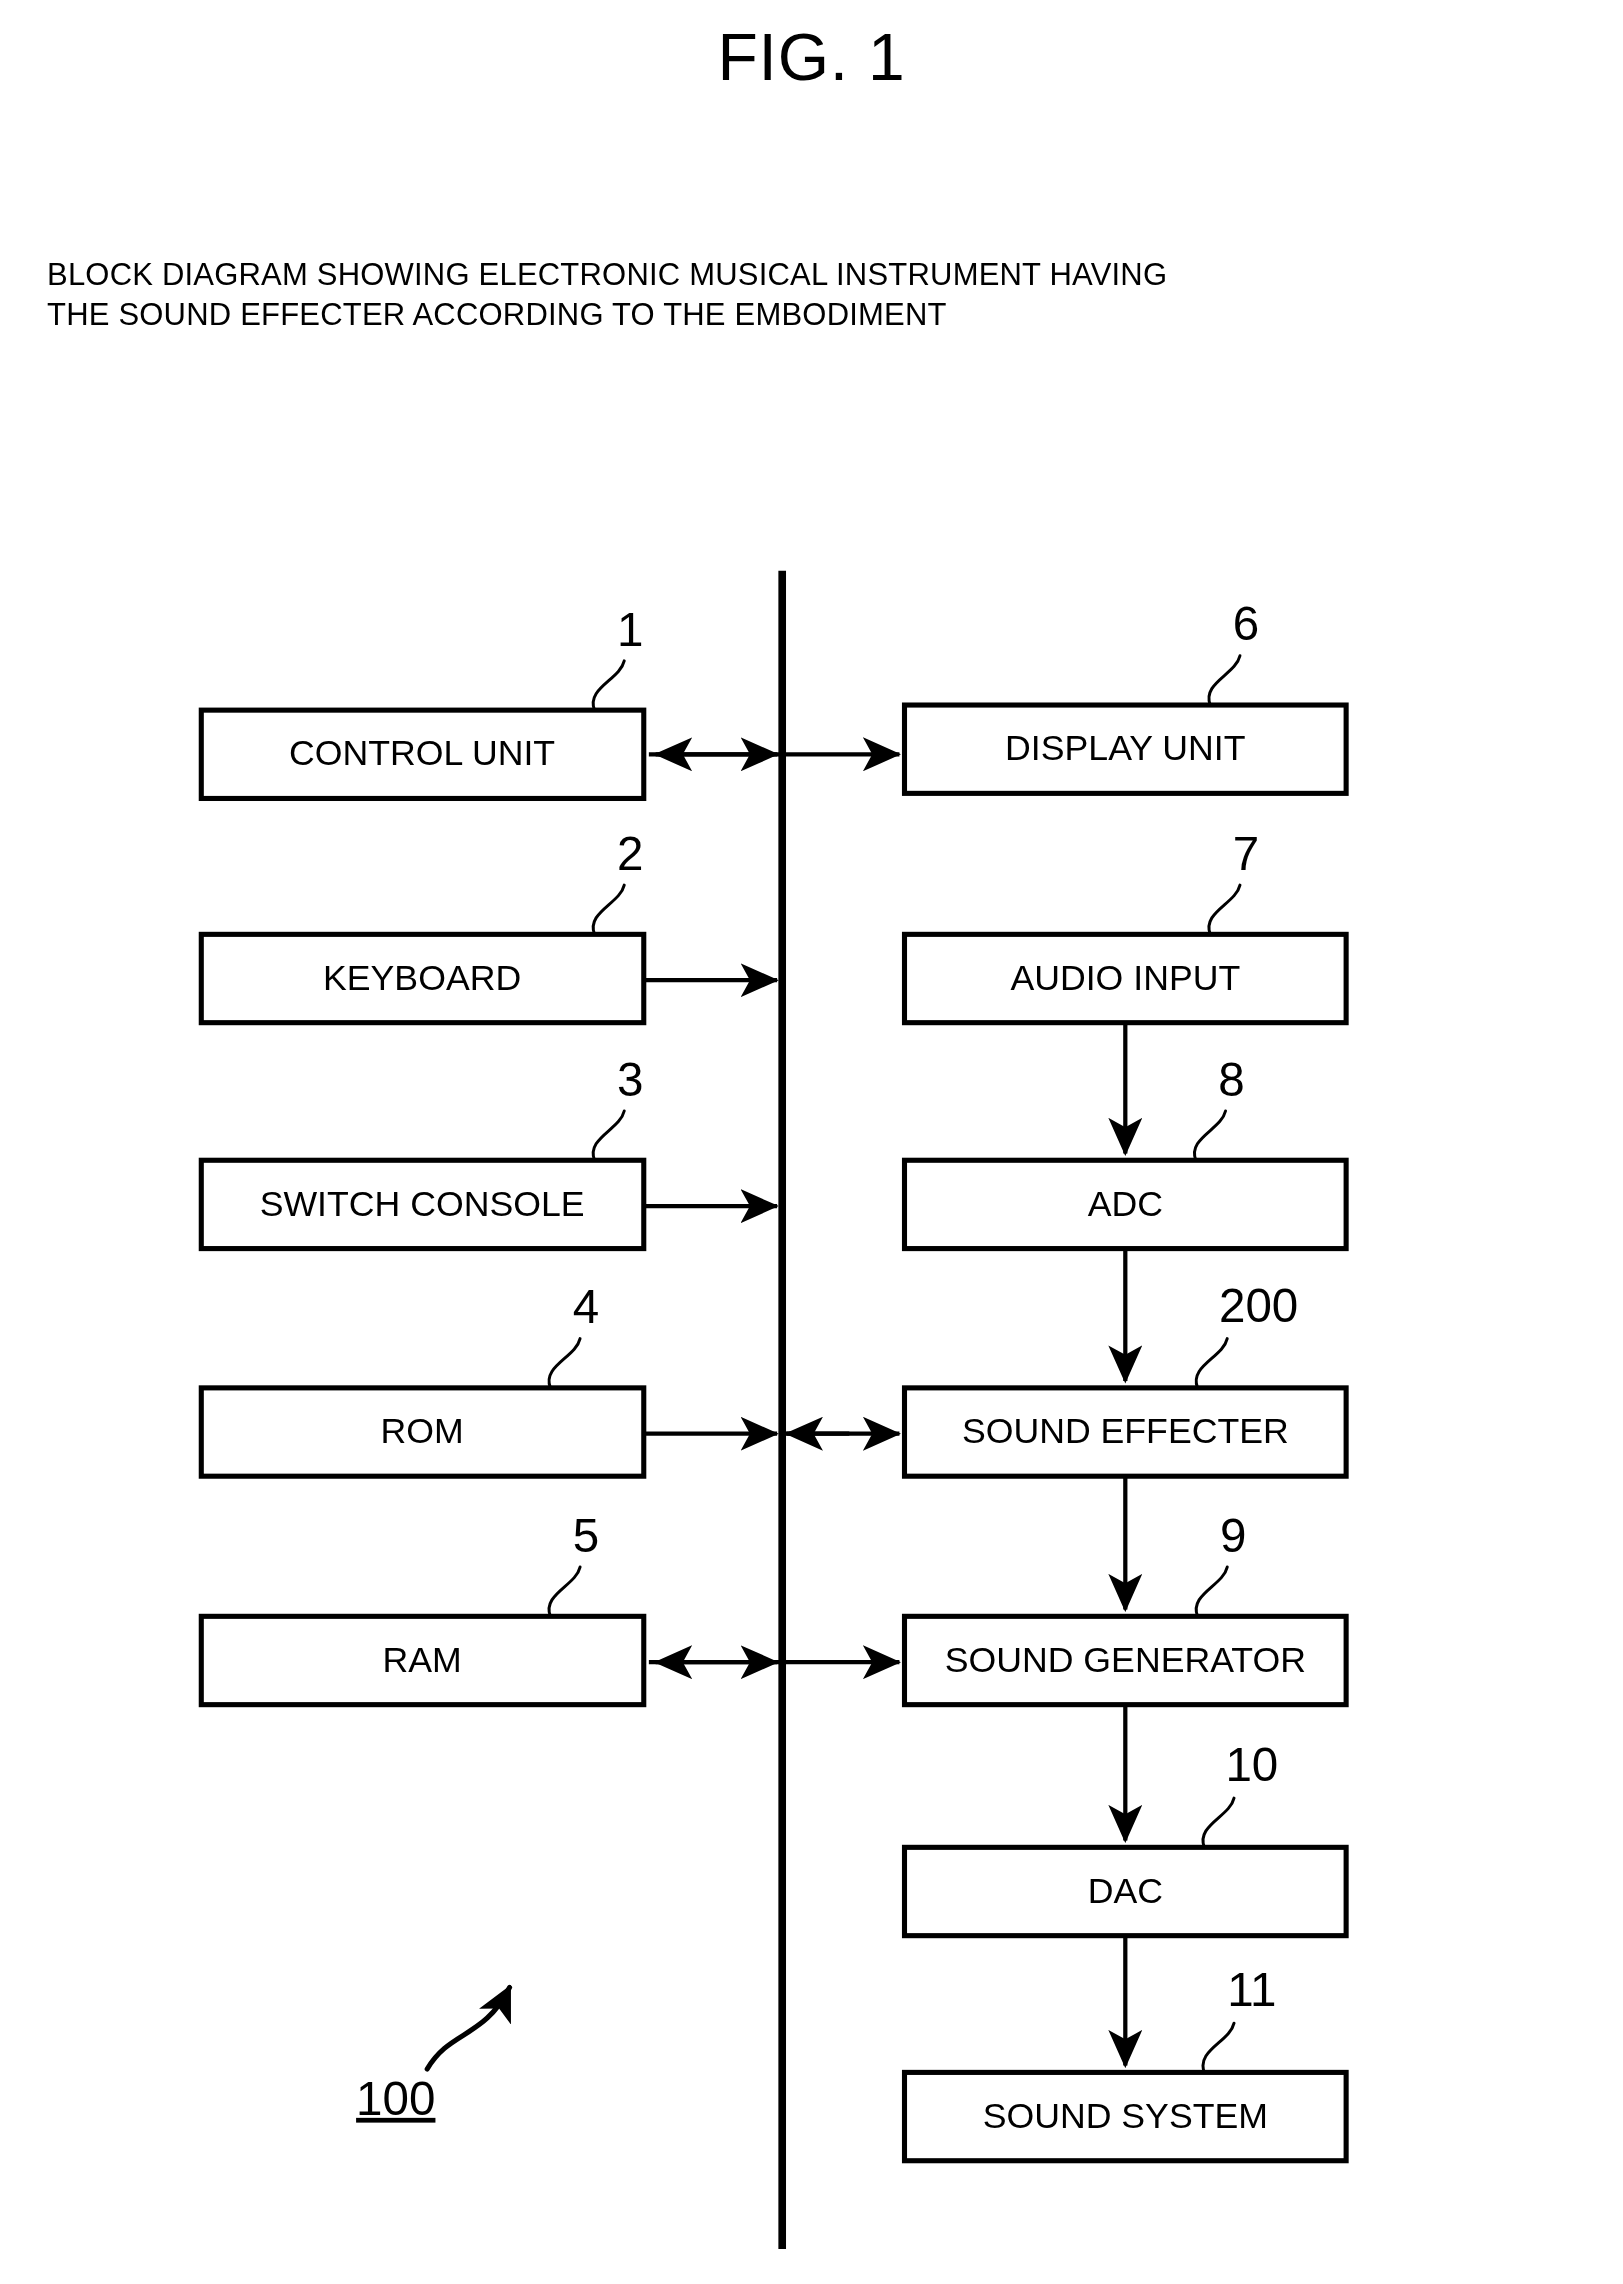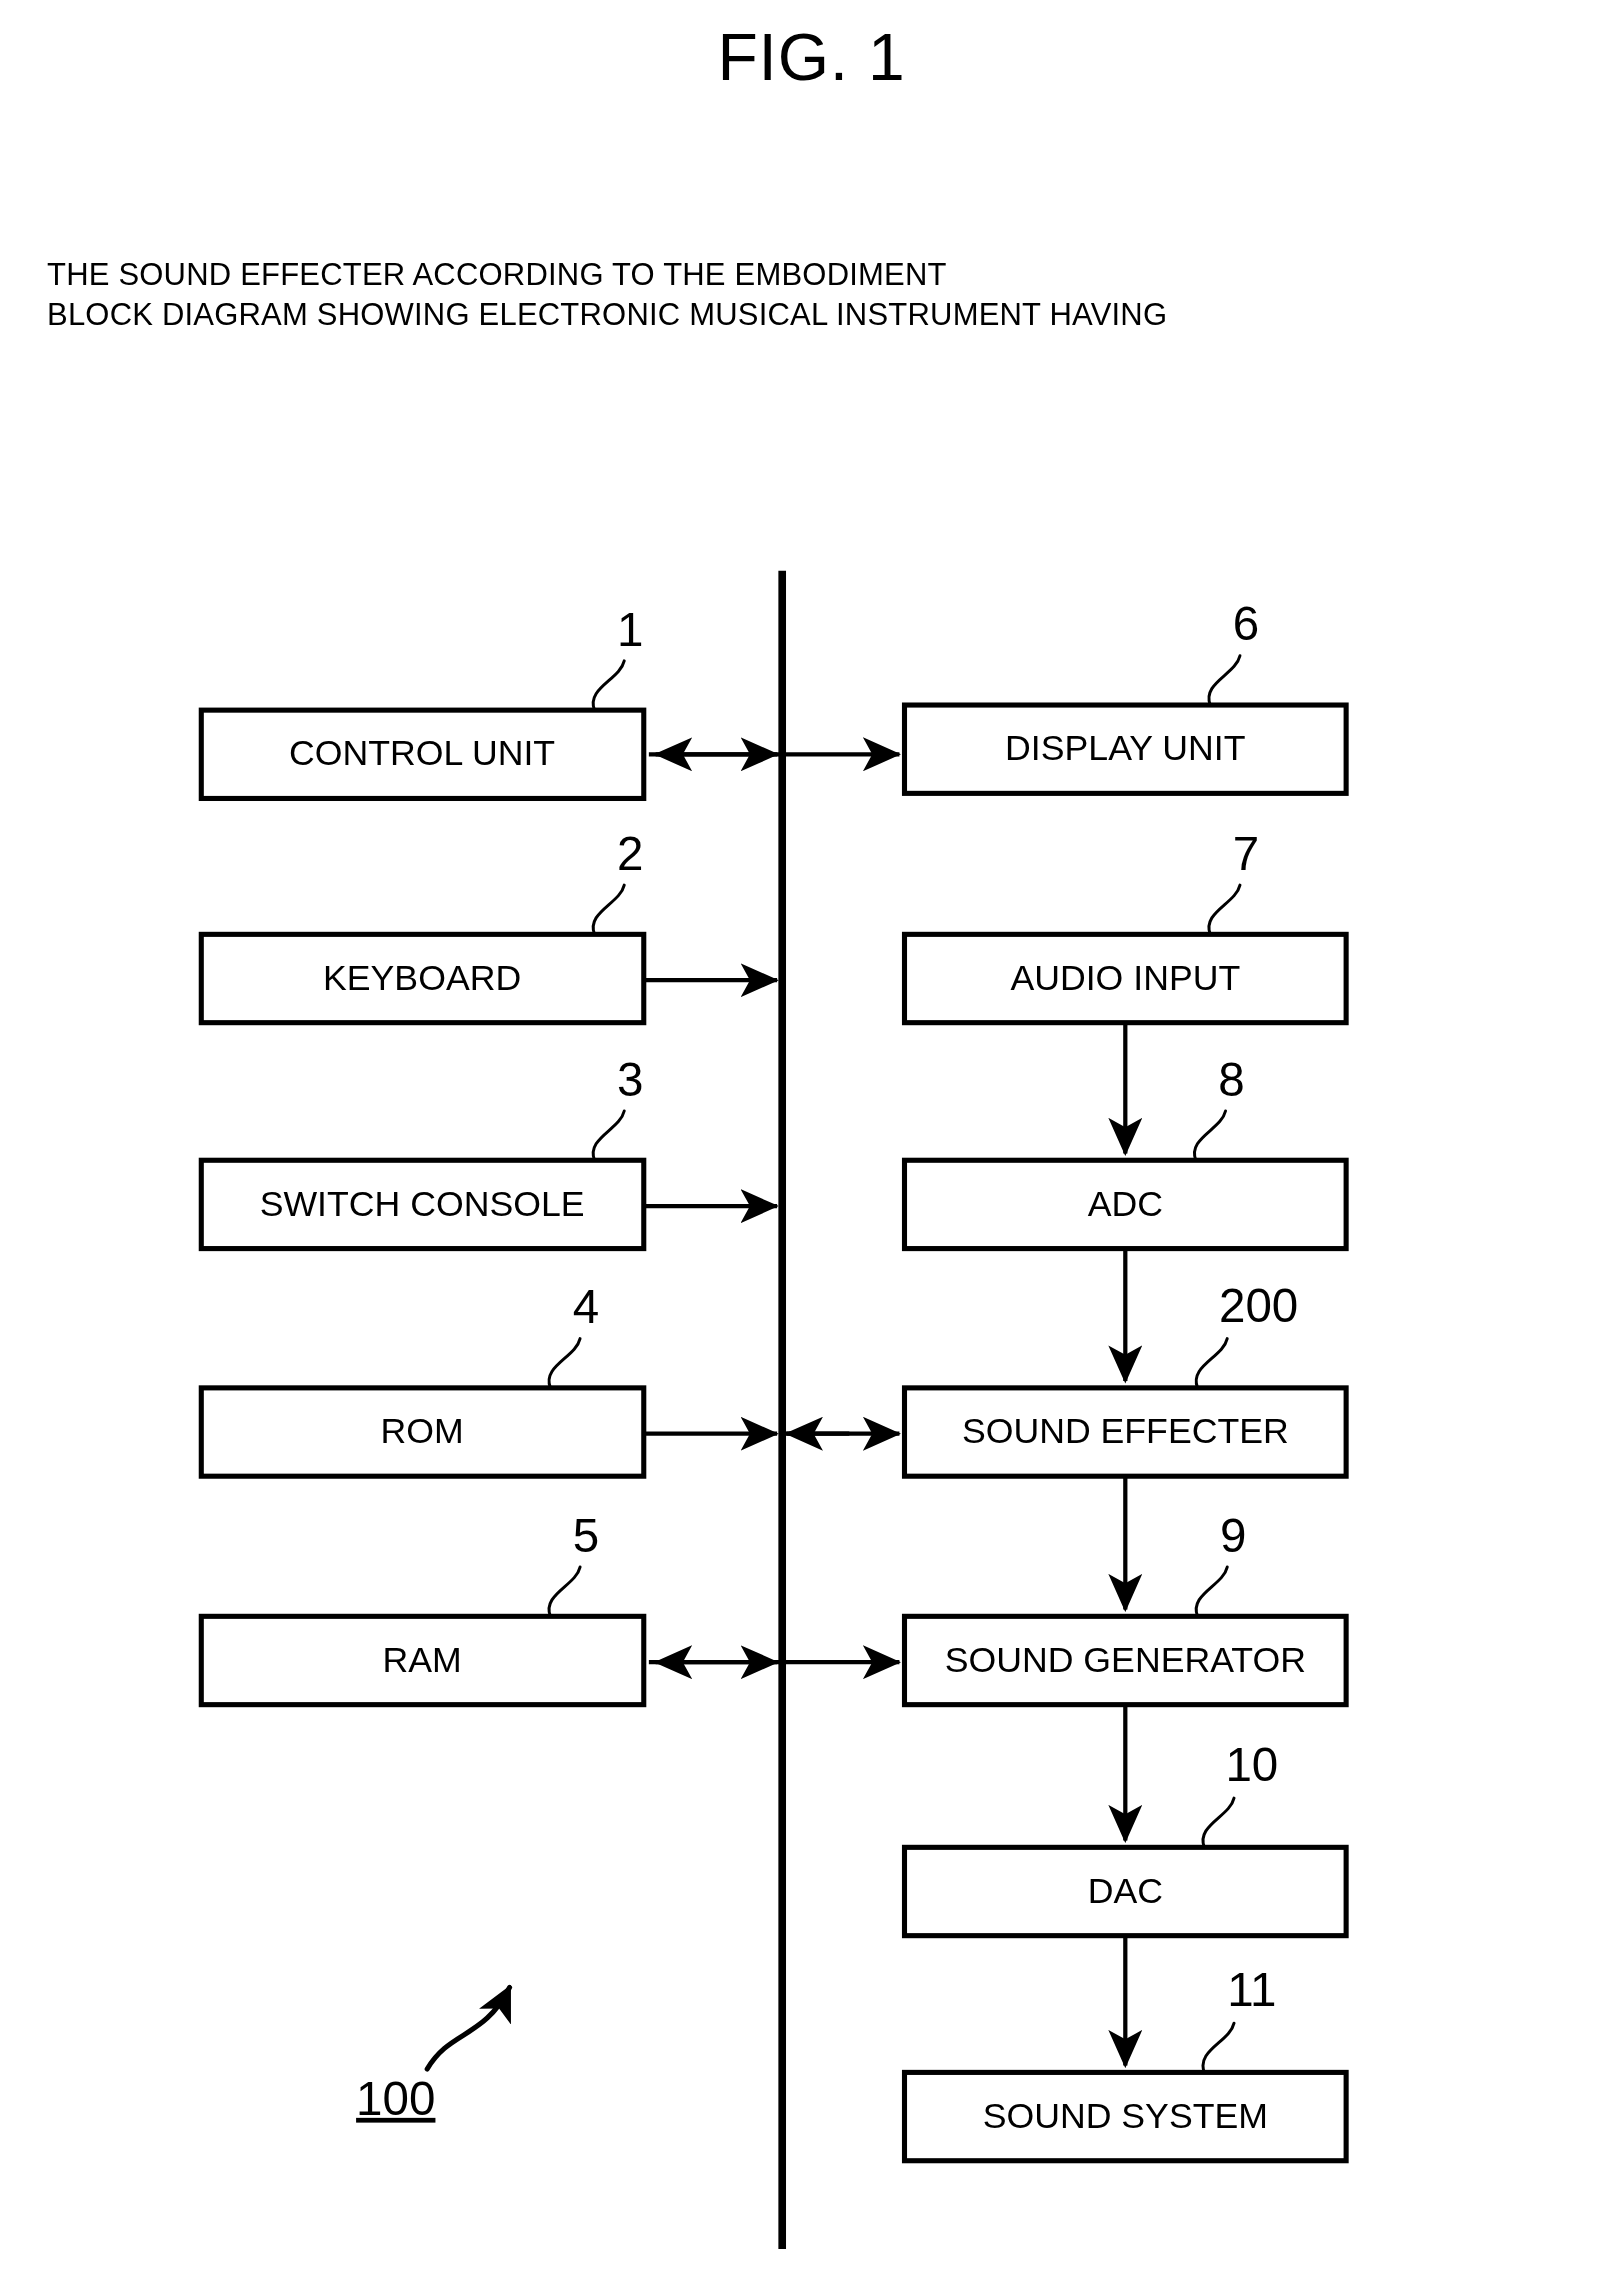--- a/index.html
+++ b/index.html
@@ -90,22 +90,22 @@
   }
 </style>
 </head>
 <body>
 
 <div id="page">
 
   <div id="fig-title">FIG. 1</div>
 
   <div id="subtitle">
+    <span class="sub-line">BLOCK DIAGRAM SHOWING ELECTRONIC MUSICAL INSTRUMENT HAVING</span>
     <span class="sub-line">THE SOUND EFFECTER ACCORDING TO THE EMBODIMENT</span>
-    <span class="sub-line">BLOCK DIAGRAM SHOWING ELECTRONIC MUSICAL INSTRUMENT HAVING</span>
   </div>
 
   <svg id="diagram" width="1623" height="2284" viewBox="0 0 1911 2689">
 
     <defs>
       <marker id="ahR" markerWidth="9" markerHeight="8" refX="8.6" refY="4" orient="auto" markerUnits="strokeWidth">
         <path d="M0,0 L9,4 L0,8 L2.2,4 Z" fill="#000000"></path>
       </marker>
       <marker id="ahL" markerWidth="9" markerHeight="8" refX="8.6" refY="4" orient="auto" markerUnits="strokeWidth">
         <path d="M0,0 L9,4 L0,8 L2.2,4 Z" fill="#000000"></path>

